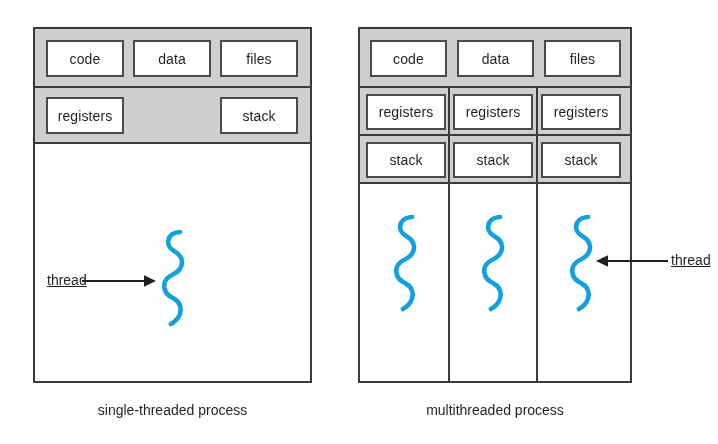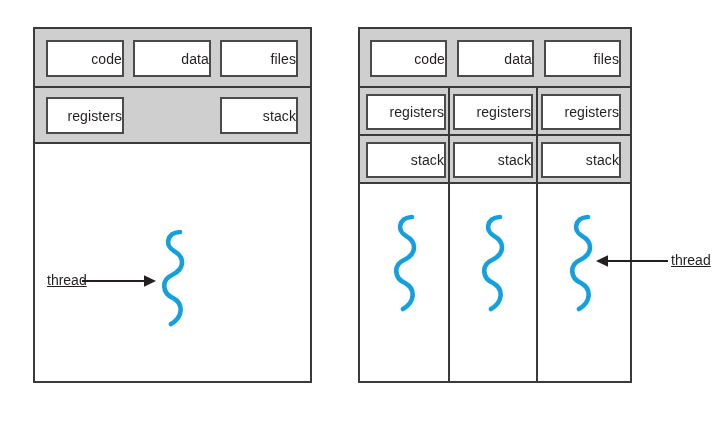--- a/index.html
+++ b/index.html
@@ -42,21 +42,21 @@
   }
 
   
   .cell {
     position: absolute;
     box-sizing: border-box;
     background: #ffffff;
     border: 2px solid #4a4a4a;
     display: flex;
     align-items: center;
-    justify-content: flex-end;
+    justify-content: center;
     font-size: 14px;
     line-height: 1;
     letter-spacing: 0.1px;
     white-space: nowrap;
   }
 
   
   .vrule {
     position: absolute;
     width: 2px;
@@ -130,20 +130,23 @@
         <line x1="0" y1="7" x2="62" y2="7" stroke="#231f20" stroke-width="2.2"></line>
         <polygon points="62,1.2 74,7 62,12.8" fill="#231f20"></polygon>
       </svg>
 
       <div class="thread-label" style="left:12px; top:129px;">
         <span>thread</span>
       </div>
     </div>
   </div>
 
+  <div class="caption" style="left:33px; top:403px; width:279px;">
+    <span>single-threaded process</span>
+  </div>
 
   <div class="panel" style="left:358px; top:27px; width:274px; height:356px;">
 
     <div class="band" style="top:0px; width:270px; height:59px;">
       <div class="cell" style="left:10px; top:11px; width:77px; height:37px;">
         <span>code</span>
       </div>
       <div class="cell" style="left:97px; top:11px; width:77px; height:37px;">
         <span>data</span>
       </div>
@@ -204,14 +207,17 @@
 
   <svg class="arrow" style="position:absolute; left:596px; top:254px;" width="72" height="14" viewBox="0 0 72 14">
     <line x1="12" y1="7" x2="72" y2="7" stroke="#231f20" stroke-width="2.2"></line>
     <polygon points="12,1.2 0,7 12,12.8" fill="#231f20"></polygon>
   </svg>
 
   <div class="thread-label" style="left:671px; top:253px;">
     <span>thread</span>
   </div>
 
+  <div class="caption" style="left:358px; top:403px; width:274px;">
+    <span>multithreaded process</span>
+  </div>
 
 </div>
 
 </body></html>

